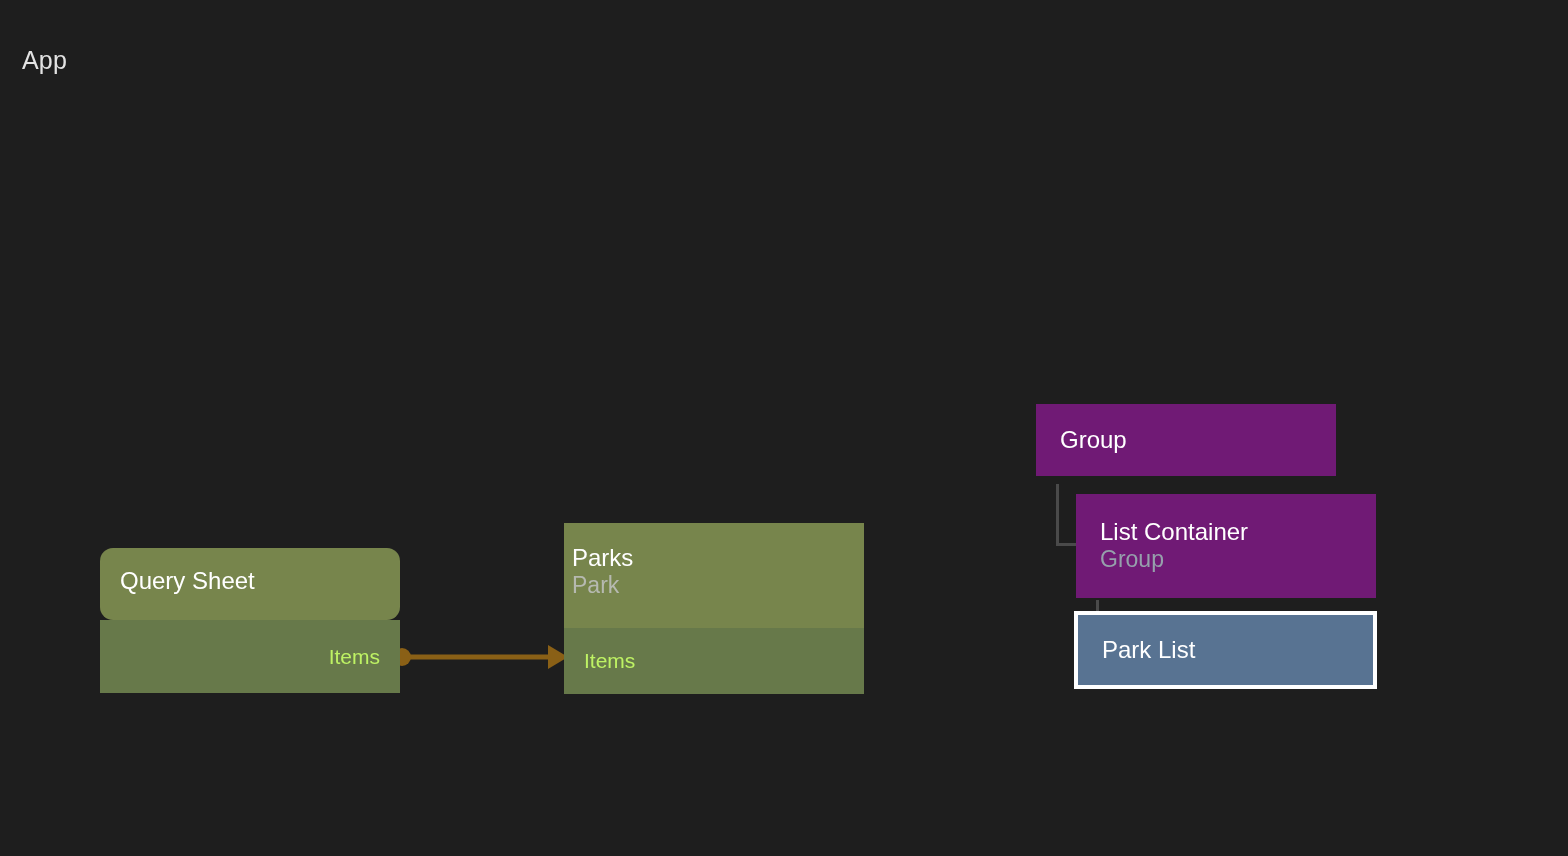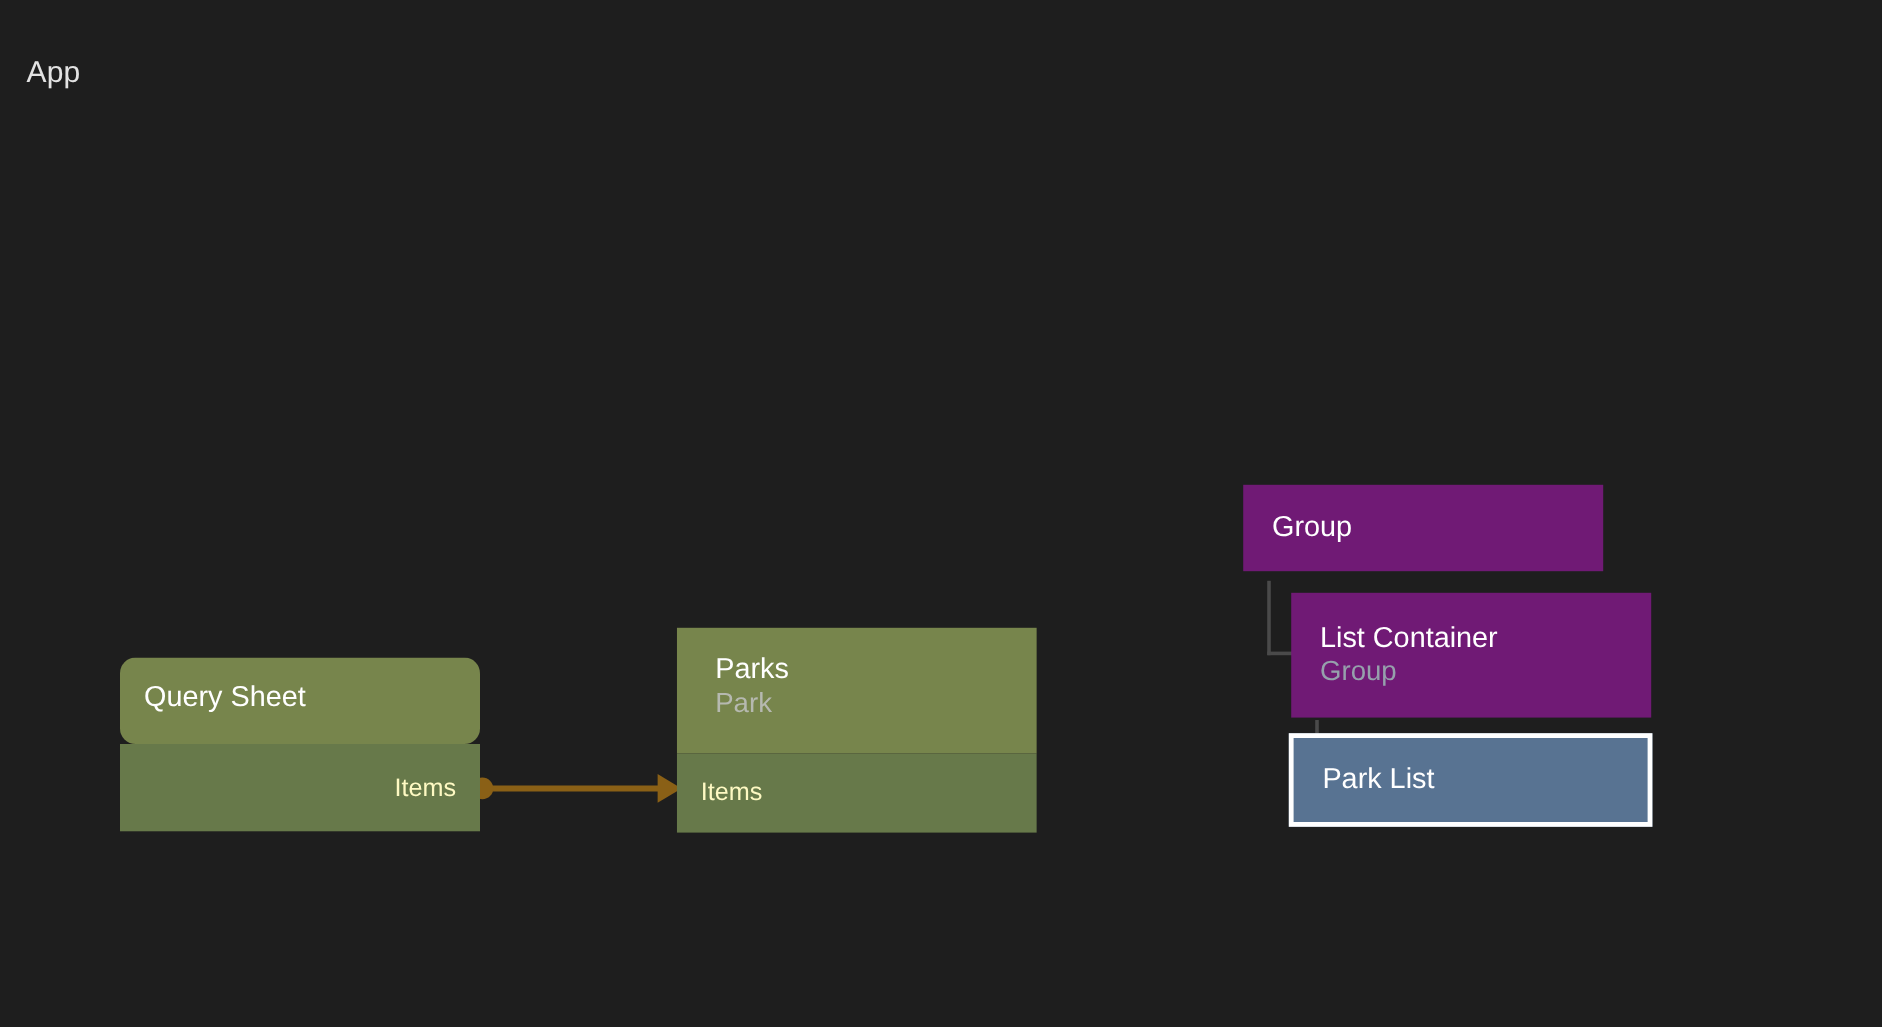--- a/index.html
+++ b/index.html
@@ -64,21 +64,21 @@
     line-height: 1.1;
     margin-top: 3px;
     white-space: nowrap;
   }
 
   .port-row {
     position: relative;
     display: flex;
     align-items: center;
     height: 100%;
-    color: #fef9c3;
+    color: #bef264;
     font-size: 21px;
     white-space: nowrap;
   }
   .port-row.out { justify-content: flex-end; padding-right: 20px; }
   .port-row.in  { justify-content: flex-start; padding-left: 20px; }
 
   
   .node-blue {
     background: #701a75;
     padding: 0 24px;
@@ -131,21 +131,21 @@
       <div class="node-title">Query Sheet</div>
     </div>
     <div class="node-body" style="height:73px;">
       <div class="port-row out">
         <span>Items</span>
       </div>
     </div>
   </div>
 
   <div class="node node-green" style="left:564px; top:495px; width:300px; height:171px;">
-    <div class="node-header" style="height:105px; padding:22px 20px 0 32px;">
+    <div class="node-header" style="height:105px; padding:22px 20px 0 8px;">
       <div class="node-title">Parks</div>
       <div class="node-subtitle">Park</div>
     </div>
     <div class="node-body" style="height:66px;">
       <div class="port-row in">
         <span>Items</span>
       </div>
     </div>
   </div>
 

